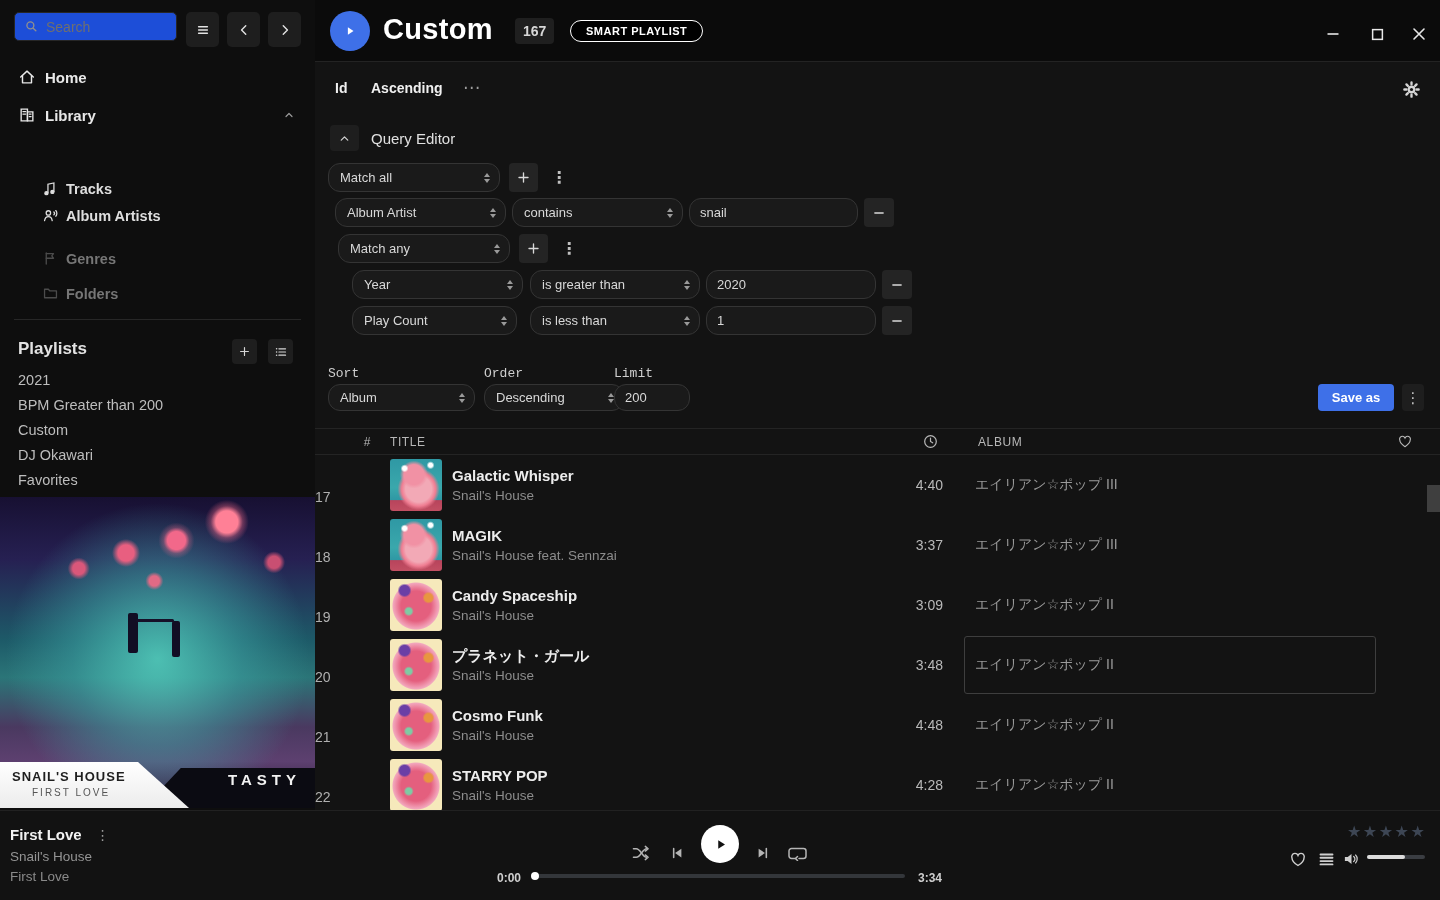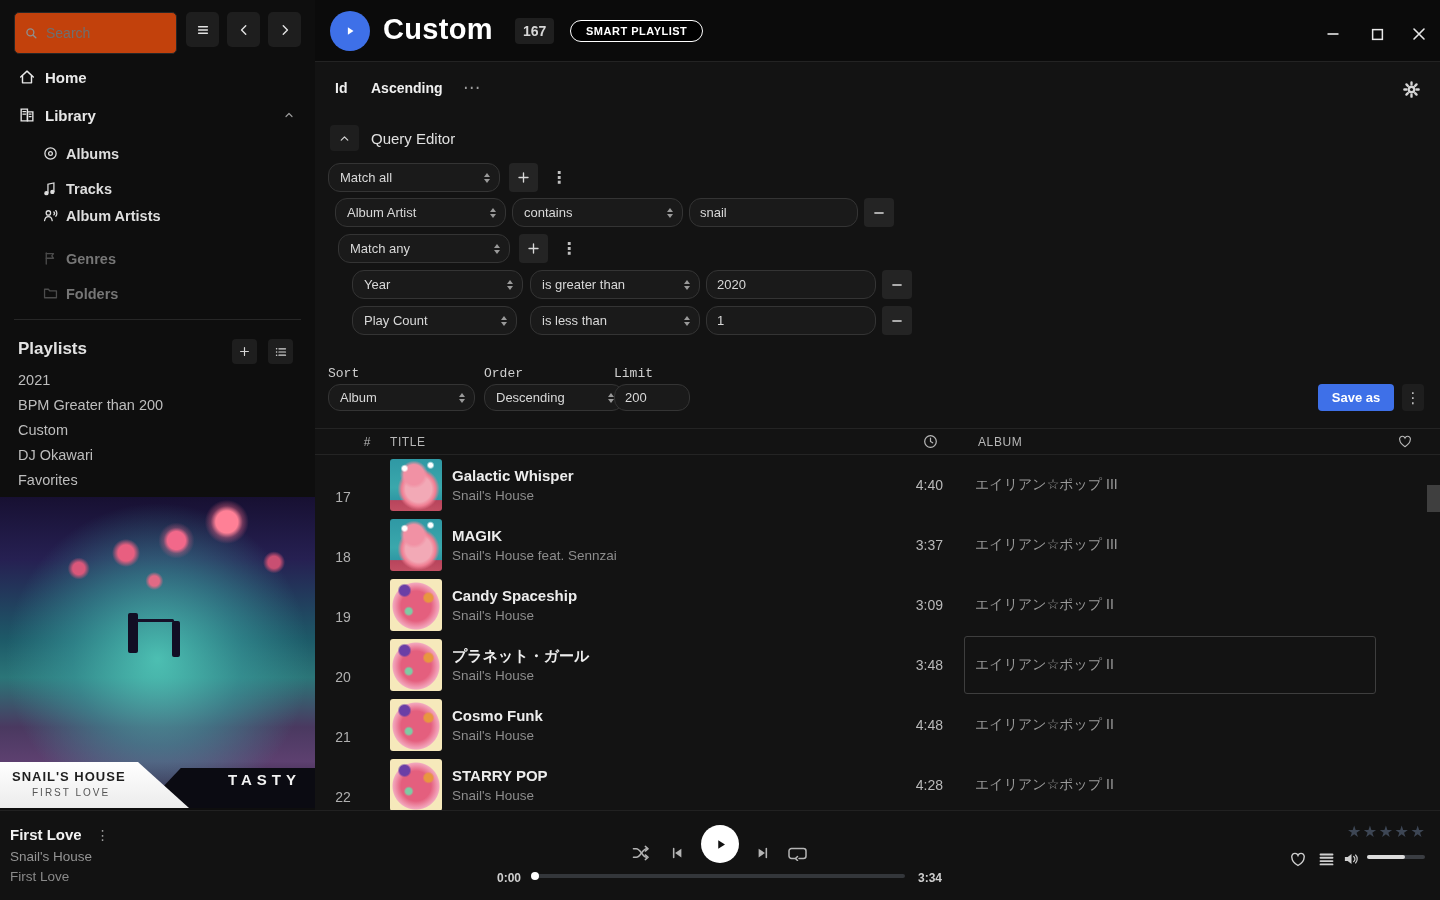--- a/index.html
+++ b/index.html
@@ -2,21 +2,21 @@
 <html><head>
 <meta charset="utf-8">
 <style>
   * { box-sizing: border-box; margin: 0; padding: 0; }
   html,body { width:1440px; height:900px; background:#131313; overflow:hidden;
     font-family:"Liberation Sans","DejaVu Sans",sans-serif; color:#e6e6e6; }
   #app { position:relative; width:1440px; height:900px; }
 
   
   .sidebar { position:absolute; left:0; top:0; width:315px; height:810px; background:#0e0e0e; z-index:2; }
-  .search-box { position:absolute; left:14px; top:12px; width:163px; height:42px; background:#c2410c;
+  .search-box { position:absolute; left:14px; top:12px; width:163px; height:29px; background:#1d4ed8;
     border:1px solid #262626; border-radius:5px; display:flex; align-items:center; padding:0 9px; gap:7px; }
   .search-box input { flex:1; min-width:0; background:transparent; border:none; outline:none; color:#cfcfcf; font-size:14px; }
   .search-box input::placeholder { color:#6f6f6f; }
   .sq-btn { position:absolute; top:12px; width:33px; height:35px; background:#1e1e1e; border-radius:5px;
     display:flex; align-items:center; justify-content:center; color:#e3e3e3; cursor:pointer; }
   .nav-row { position:absolute; left:0; width:315px; height:34px; display:flex; align-items:center;
     padding-left:18px; gap:9px; font-weight:700; font-size:15px; color:#e8e8e8; cursor:pointer; }
   .nav-row .chev { position:absolute; right:20px; color:#9a9a9a; }
   .sub-row { position:absolute; left:0; width:315px; height:33px; display:flex; align-items:center;
     padding-left:42px; gap:7px; font-weight:700; font-size:14.5px; color:#dedede; cursor:pointer; }
@@ -98,21 +98,21 @@
   .ttable { position:absolute; left:0; top:365px; width:1125px; height:382px; overflow:hidden; }
   .thead, .trow { display:grid; grid-template-columns:66px 71px 1fr 80px 430px 60px; align-items:center; }
   .thead { height:27px; border-top:1px solid #242424; border-bottom:1px solid #242424;
     font-size:12px; letter-spacing:.6px; color:#b8b8b8; }
   .h-num { text-align:right; padding-right:10px; }
   .h-title { padding-left:9px; }
   .h-clock { grid-column:4; justify-self:end; padding-right:12px; display:flex; }
   .h-album { grid-column:5; padding-left:28px; }
   .h-heart { grid-column:6; justify-self:end; padding-right:28px; display:flex; }
   .trow { height:60px; cursor:pointer; }
-  .c-num { text-align:center; padding-right:10px; font-size:14px; color:#b0b0b0;margin-top:24px; }
+  .c-num { text-align:left; padding-right:10px; font-size:14px; color:#b0b0b0;margin-top:24px; }
   .c-thumb { padding-left:9px; }
   .thumb { width:52px; height:52px; border-radius:3px; }
   .thumb.art-iii { background:
       radial-gradient(circle at 28% 18%, #fff 0 2px, transparent 4px),
       radial-gradient(circle at 78% 12%, #fff 0 2px, transparent 4px),
       radial-gradient(circle at 46% 30%, #f191a4 0 10px, transparent 14px),
       radial-gradient(circle at 55% 58%, #f2a9b6 0 13px, #ef7d92 17px, transparent 21px),
       linear-gradient(180deg,#2f98a4 0%,#3aa8ac 55%,#2f98a4 78%,#b8445c 80%,#c24f63 100%); }
   .thumb.art-ii { background:
       radial-gradient(circle at 28% 22%, #6b3fa6 0 5px, transparent 7px),
@@ -206,29 +206,20 @@
           </svg>
         </span>
       <span>Library</span>
       <span class="chev">
           <svg width="12" height="12" viewBox="0 0 20 20" fill="none" stroke="#9a9a9a" stroke-width="2" stroke-linecap="round" stroke-linejoin="round">
             <path d="M5 12.5l5-5 5 5"></path>
           </svg>
         </span>
     </div>
 
-    <div class="sub-row" style="top:137px">
-      <span>
-          <svg width="17" height="17" viewBox="0 0 20 20" fill="none" stroke="currentColor" stroke-width="1.5">
-            <circle cx="10" cy="10" r="6.6"></circle>
-            <circle cx="10" cy="10" r="2.2"></circle>
-          </svg>
-        </span>
-      <span>Albums</span>
-    </div>
     <div class="sub-row" style="top:172px">
       <span>
           <svg width="17" height="17" viewBox="0 0 20 20" fill="none" stroke="currentColor" stroke-width="1.5">
             <path d="M7 15.5V5l7-1.5V14"></path>
             <circle cx="5.2" cy="15.5" r="1.8" fill="currentColor"></circle>
             <circle cx="12.2" cy="14" r="1.8" fill="currentColor"></circle>
           </svg>
         </span>
       <span>Tracks</span>
     </div>

